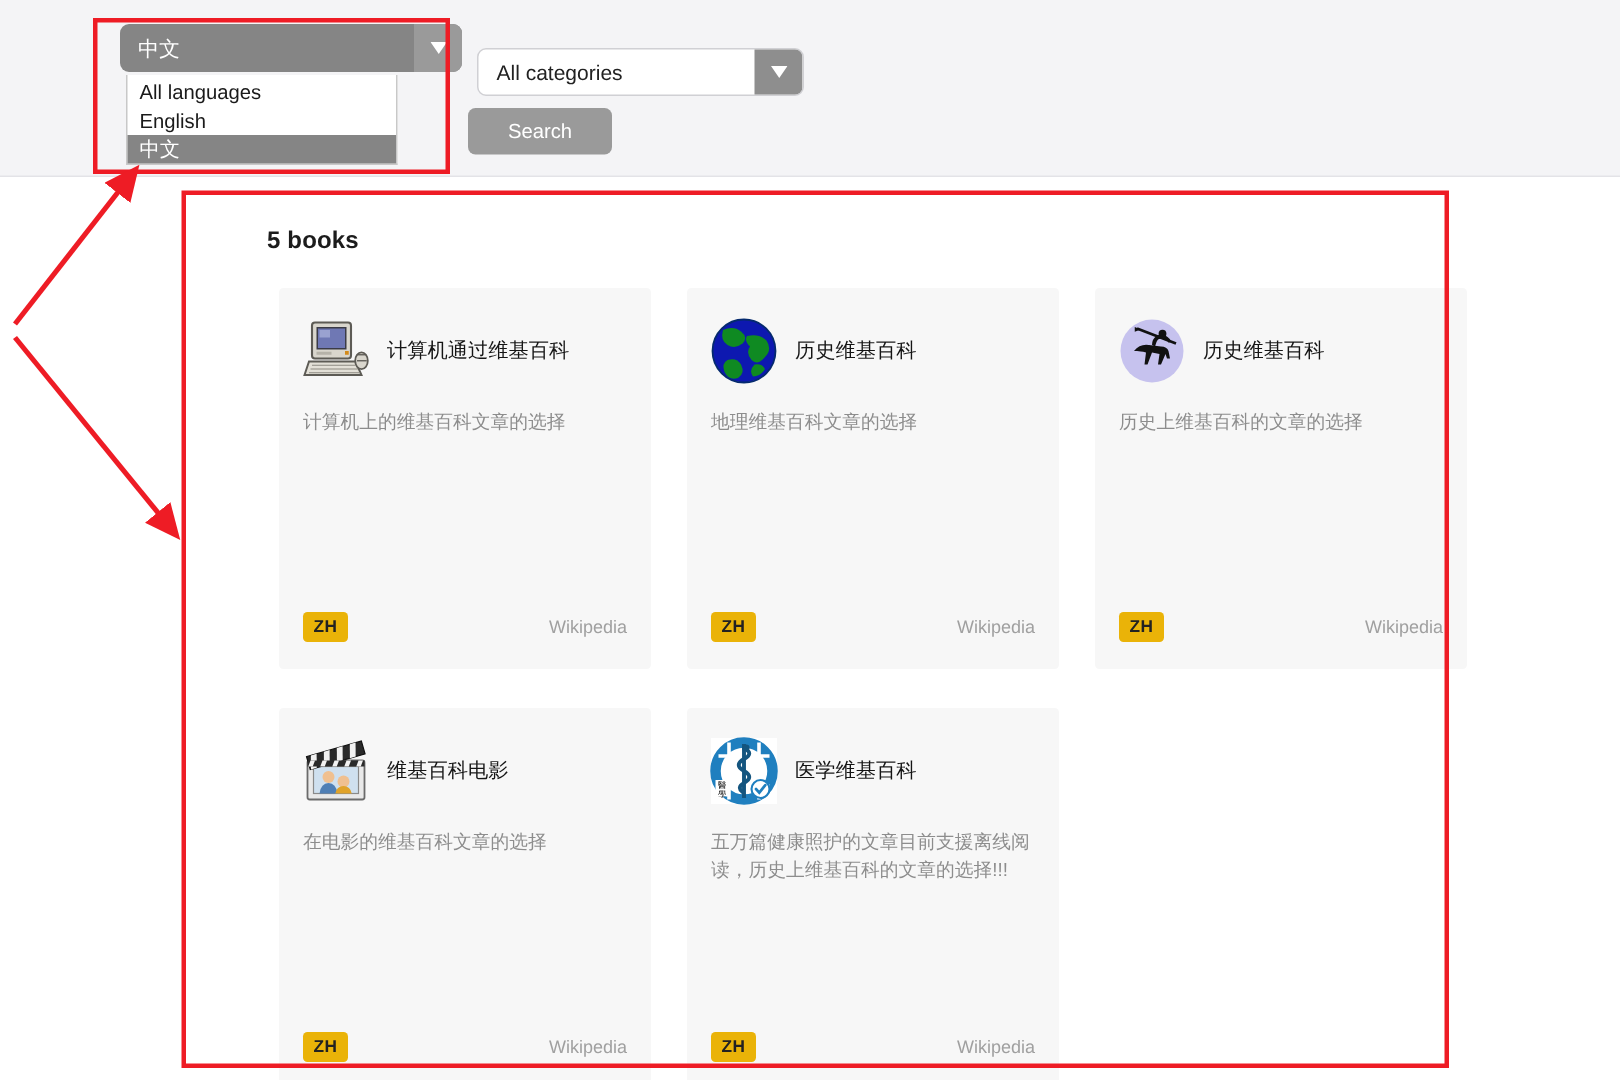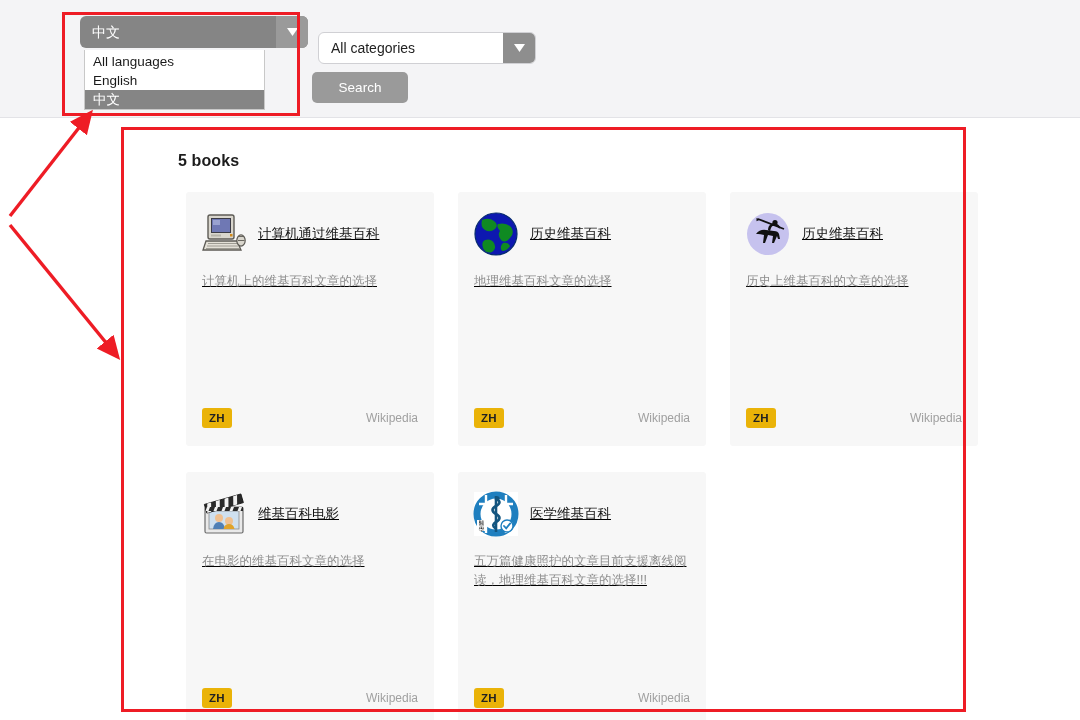--- a/index.html
+++ b/index.html
@@ -121,21 +121,21 @@
     display: flex; flex-wrap: wrap;
     gap: 26px 24px;
     width: 795px;
   }
 
   .card {
     width: 248px; height: 254px;
     background: #f7f7f7;
     border-radius: 3px;
     position: relative;
-    display: flex; flex-direction: column; text-decoration: underline;
+    display: flex; flex-direction: column;
   }
   .card-head {
     display: flex; align-items: center;
     padding: 18px 14px 0 14px;
     min-height: 66px;
   }
   .card-icon {
     width: 48px; height: 48px;
     flex: 0 0 48px;
     margin-right: 10px;
@@ -340,21 +340,21 @@
               <circle cx="25.5" cy="8.5" r="2.2" fill="#14557f"></circle>
               <circle cx="35" cy="36" r="6" fill="#ffffff" stroke="#1f7fbf" stroke-width="1.4"></circle>
               <path d="M32 36 l2.2 2.4 l4 -5" fill="none" stroke="#1f7fbf" stroke-width="1.8" stroke-linecap="round"></path>
               <rect x="5" y="30" width="9" height="11" fill="#ffffff"></rect>
               <text x="9.5" y="35" font-family="'DejaVu Sans', sans-serif" font-size="5.6" fill="#111111" text-anchor="middle">醫</text>
               <text x="9.5" y="41" font-family="'DejaVu Sans', sans-serif" font-size="5.6" fill="#111111" text-anchor="middle">學</text>
             </svg>
           </span>
           <span class="card-title">医学维基百科</span>
         </div>
-        <div class="card-desc">五万篇健康照护的文章目前支援离线阅读，地理维基百科文章的选择!!!</div>
+        <div class="card-desc">五万篇健康照护的文章目前支援离线阅读，历史上维基百科的文章的选择!!!</div>
         <div class="card-foot">
           <span class="lang-badge">ZH</span>
           <span class="source-label">Wikipedia</span>
         </div>
       </div>
 
     </div>
   </div>
 
   <div class="ann-box-lang"></div>

